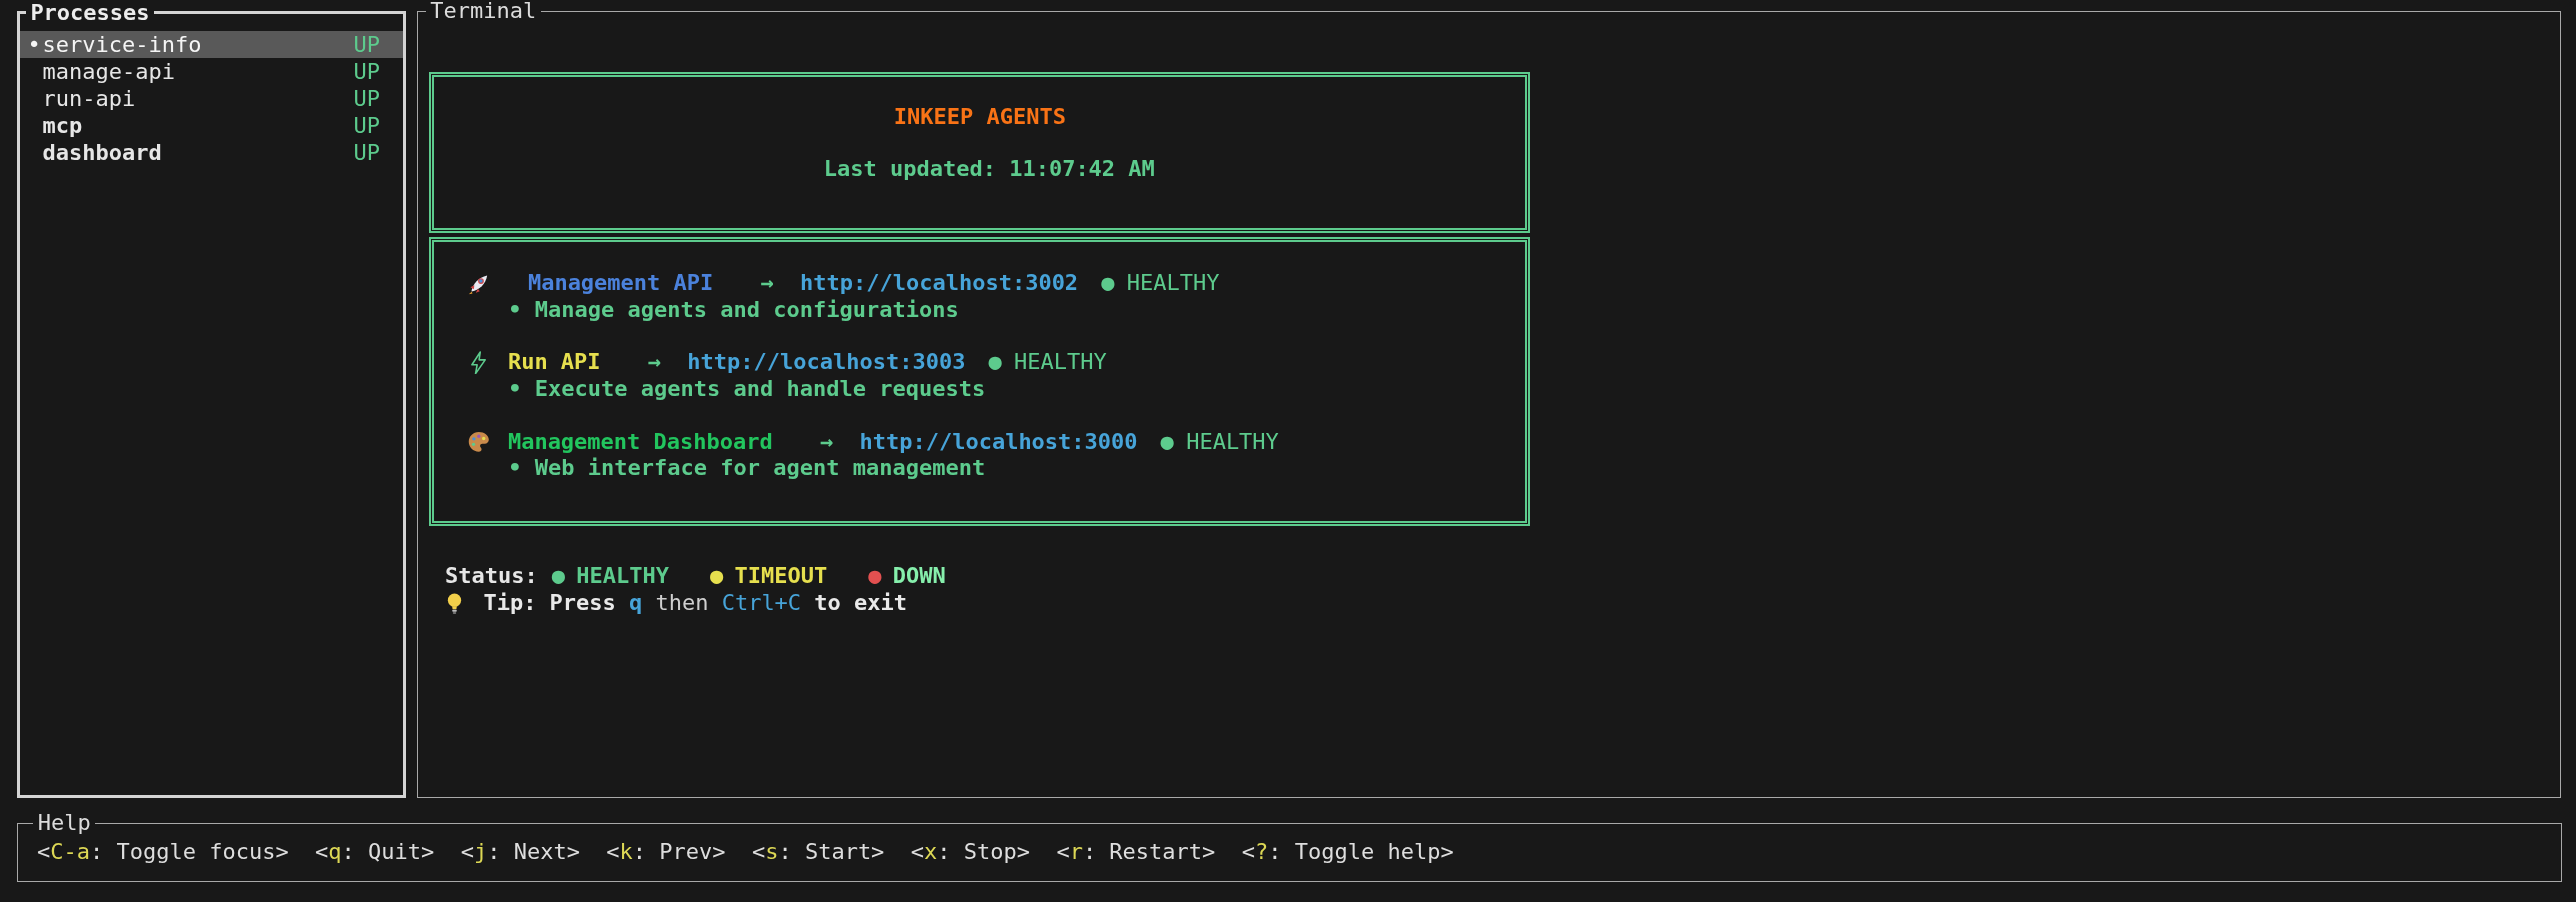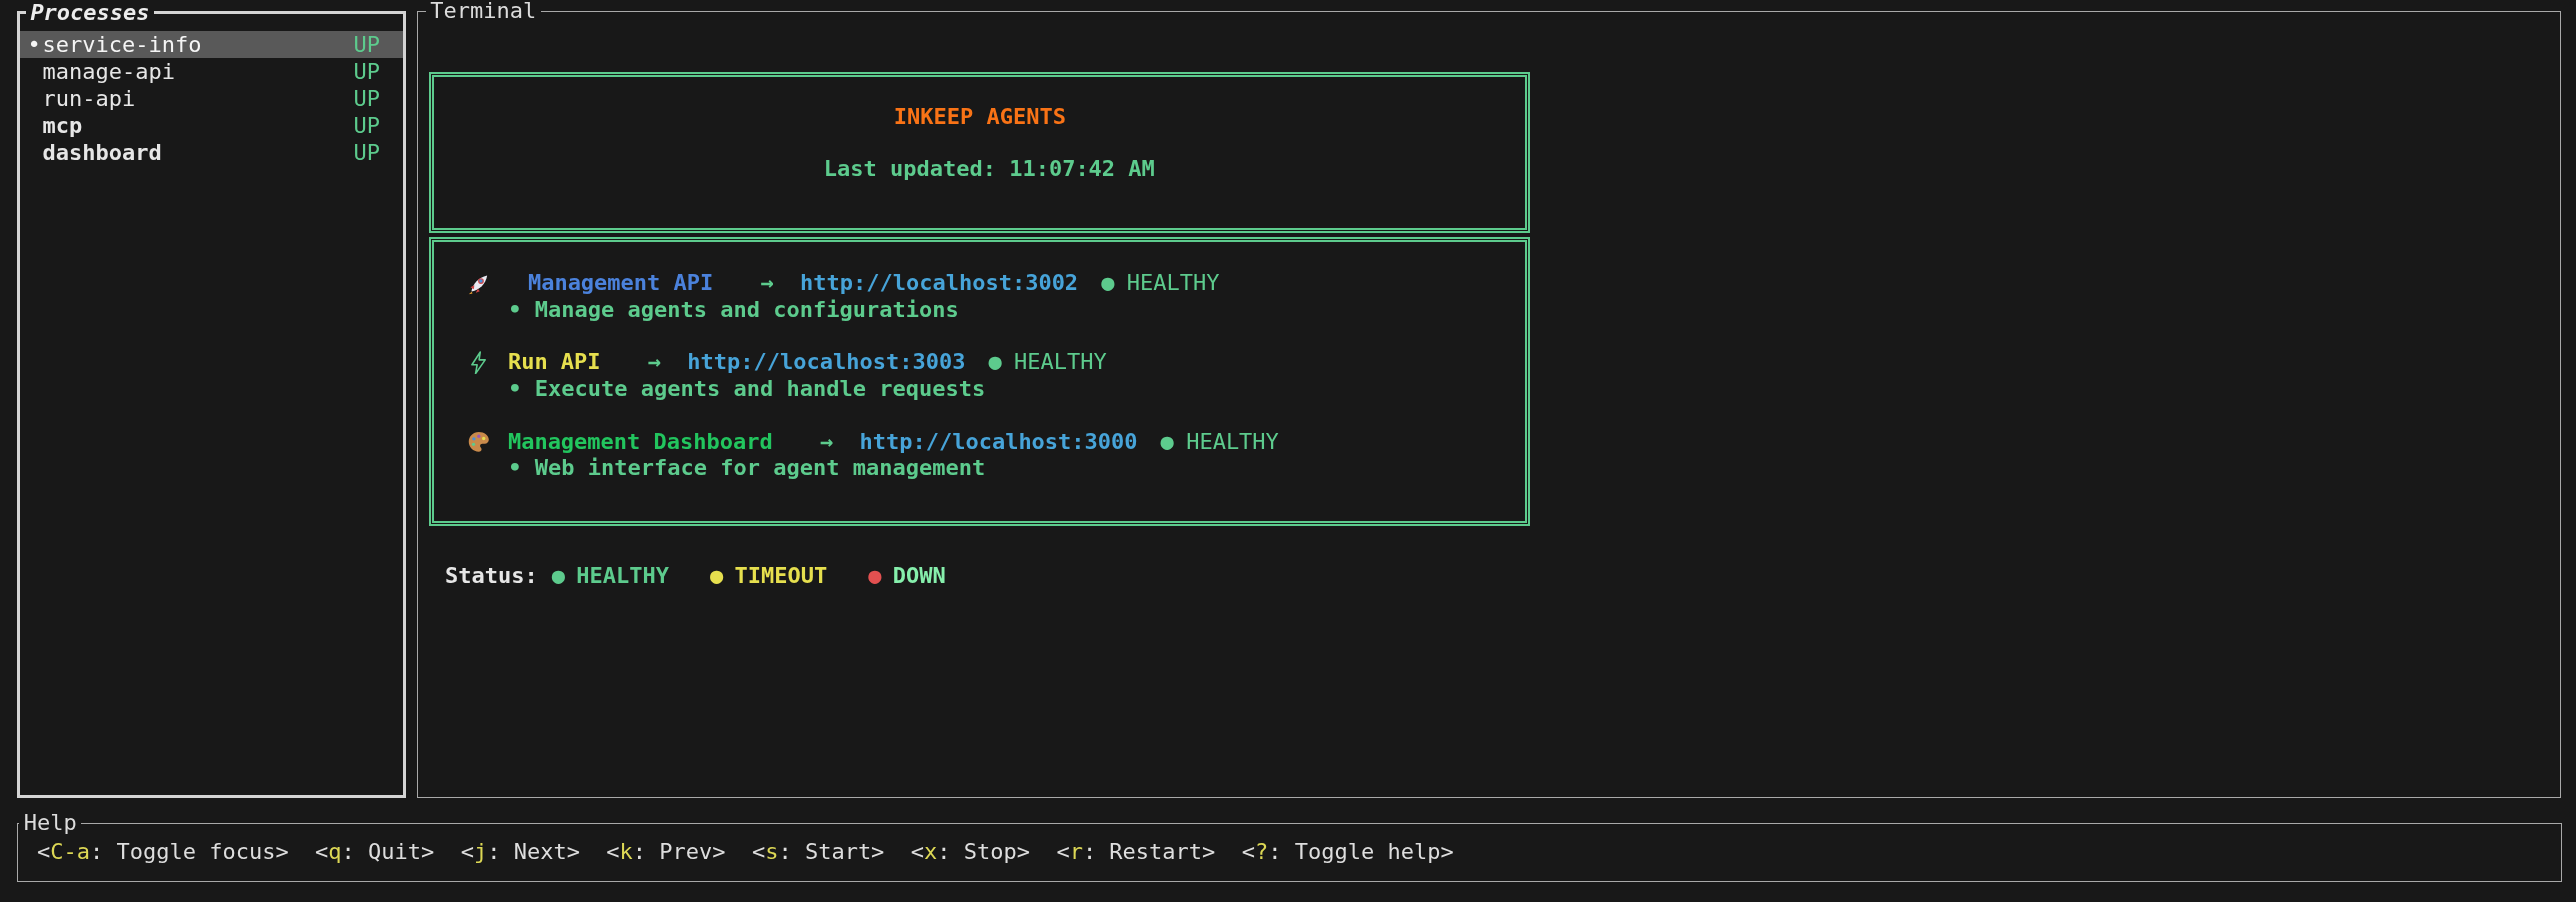--- a/index.html
+++ b/index.html
@@ -1,21 +1,21 @@
 <!DOCTYPE html>
 <html style="font-size:15px"><head>
 <meta charset="utf-8">
 <style>
   * { margin:0; padding:0; box-sizing:border-box; }
   html,body { width:2576px; height:903px; background:#181818; overflow:hidden; }
   body { font-family:"DejaVu Sans Mono", monospace; font-size:22px; line-height:26.4px; color:#e6e6e6; position:relative; }
 
   .panel { position:absolute; background:#181818; }
   .panel-title { position:absolute; top:-14px; background:#181818; padding:0 4.7px; color:#dcdcdc; white-space:pre; }
-  .panel-title.bold { font-weight:bold; color:#ededed;font-style:italic; }
+  .panel-title.bold { font-weight:bold; color:#ededed; }
 
   
   #processes { left:17px; top:11.3px; width:389px; height:787px; border:3.8px solid #d4d4d4; }
   #processes .panel-title { left:5.7px; }
   .proc-list { padding-top:17px; }
   .proc-row { display:flex; align-items:center; height:27px; padding:0 23px 0 7.6px; white-space:pre; }
   .proc-row.selected { background:#595959; color:#f5f5f5; }
   .proc-prefix { display:inline-block; width:15px; }
   .proc-name { }
   .proc-row.bold .proc-name { font-weight:bold; }
@@ -52,21 +52,21 @@
   .tip-line { position:absolute; left:26.4px; top:578px; height:26.4px; display:flex; align-items:center; white-space:pre; }
   .tip-icon { display:inline-flex; width:21px; height:24.6px; margin-right:18px; align-items:center; justify-content:center; }
   .tip-icon svg { width:19px; height:23px; }
   .tip-strong { font-weight:bold; color:#e9e9e9; }
   .tip-key { font-weight:bold; color:#47a4d9; margin:0 13.2px; }
   .tip-dim { color:#cfcfcf; }
   .tip-combo { color:#47a4d9; margin:0 13.2px; }
 
   
   #help { left:17px; top:823px; width:2545px; height:59px; border:1.9px solid #a9a9a9; display:flex; align-items:center; padding-left:19px; }
-  #help .panel-title { left:1px; }
+  #help .panel-title { left:15px; }
   .help-item { white-space:pre; color:#dedede; margin-right:26.4px; }
   .help-open { color:#dedede; }
   .help-key { color:#ddd855; }
   .help-rest { color:#dedede; }
 </style>
 </head>
 <body>
 
 <div class="panel" id="processes">
   <span class="panel-title bold">Processes</span>
@@ -171,20 +171,35 @@
     <span class="legend-entry">
       <span class="legend-dot" style="color: rgb(230, 223, 78);">●</span>
       <span class="legend-text" style="color: rgb(230, 223, 78);">TIMEOUT</span>
     </span>
     <span class="legend-entry">
       <span class="legend-dot" style="color: rgb(226, 80, 80);">●</span>
       <span class="legend-text" style="color: #86efac;">DOWN</span>
     </span>
   </div>
 
+  <div class="tip-line">
+    <span class="tip-icon">
+      <svg viewBox="0 0 20 24">
+        <circle cx="10" cy="8.5" r="7" fill="#f2cf4a"></circle>
+        <path d="M7.5 15 L12.5 15 L12 18 L8 18 Z" fill="#f2cf4a"></path>
+        <rect x="7.6" y="18.6" width="4.8" height="2" rx="0.8" fill="#bfbfbf"></rect>
+        <rect x="8.2" y="21.2" width="3.6" height="1.6" rx="0.8" fill="#8f8f8f"></rect>
+      </svg>
+    </span>
+    <span class="tip-strong">Tip: Press</span>
+    <span class="tip-key">q</span>
+    <span class="tip-dim">then</span>
+    <span class="tip-combo">Ctrl+C</span>
+    <span class="tip-strong">to exit</span>
+  </div>
 </div>
 
 <div class="panel" id="help">
   <span class="panel-title">Help</span>
 
   <span class="help-item"><span class="help-open">&lt;</span><span class="help-key">C-a</span><span class="help-rest">: Toggle focus&gt;</span></span>
   <span class="help-item"><span class="help-open">&lt;</span><span class="help-key">q</span><span class="help-rest">: Quit&gt;</span></span>
   <span class="help-item"><span class="help-open">&lt;</span><span class="help-key">j</span><span class="help-rest">: Next&gt;</span></span>
   <span class="help-item"><span class="help-open">&lt;</span><span class="help-key">k</span><span class="help-rest">: Prev&gt;</span></span>
   <span class="help-item"><span class="help-open">&lt;</span><span class="help-key">s</span><span class="help-rest">: Start&gt;</span></span>

